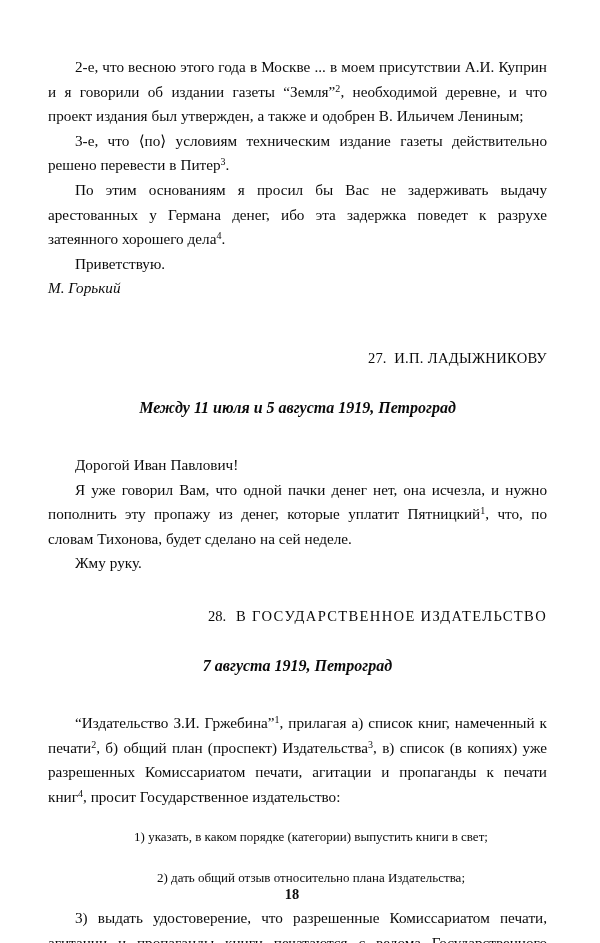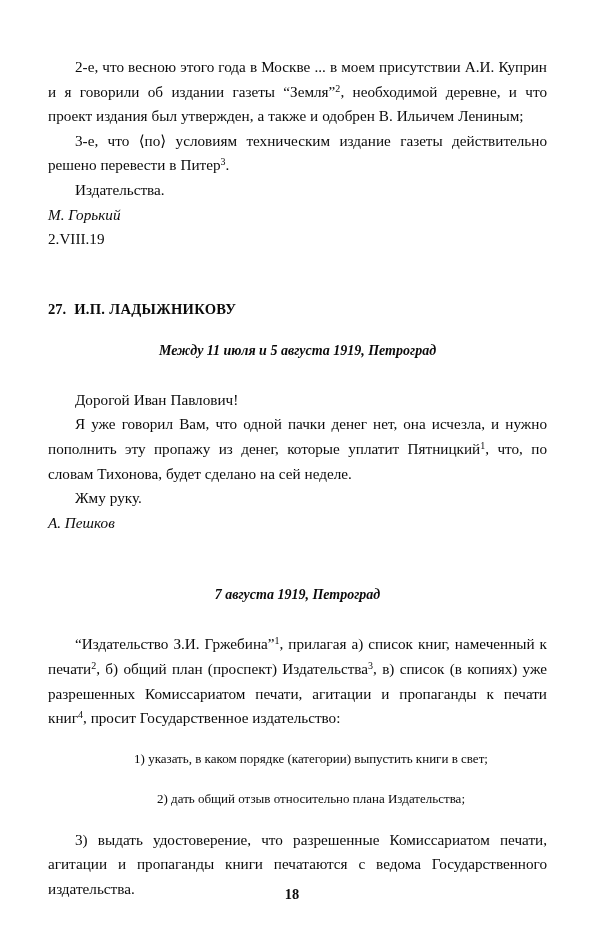--- a/index.html
+++ b/index.html
@@ -66,29 +66,29 @@
     font-size: 15.2px;
     line-height: 24.6px;
     text-align: left;
   }
 
   
   .letter-head {
     margin: 0;
     font-size: 14.6px;
     line-height: 22px;
-    font-weight: bold;
-    text-align: left;
+    font-weight: normal;
+    text-align: right;
     letter-spacing: 0.02em;
   }
   .letter-head .num { letter-spacing: 0; }
   .letter-head.wide { letter-spacing: 0.09em; }
   .letter-place {
-    margin: 0;
-    font-size: 14px;
+    margin: 8px;
+    font-size: 16px;
     line-height: 22px;
     font-style: italic;
     font-weight: bold;
     text-align: center;
   }
 
   
   .gap-a { height: 46px; }
   .gap-b { height: 20px; }
   .gap-c { height: 26px; }
@@ -108,44 +108,47 @@
 </style>
 </head>
 <body>
 
 <div class="page">
   <div class="content">
 
     <div>
       <p class="body-par">2-е, что весною этого года в Москве ... в моем присутствии А.И. Куприн и я говорили об издании газеты “Земля”<sup>2</sup>, необходимой деревне, и что проект издания был утвержден, а также и одобрен В. Ильичем Лениным;</p>
       <p class="body-par">3-е, что ⟨по⟩ условиям техническим издание газеты действительно решено перевести в Питер<sup>3</sup>.</p>
-      <p class="body-par last-loose">Издательства.</p>
+      <p class="body-par">По этим основаниям я просил бы Вас не задерживать выдачу арестованных у Германа денег, ибо эта задержка поведет к разрухе затеянного хорошего дела<sup>4</sup>.</p>
+      <p class="body-par last-loose">Приветствую.</p>
       <p class="signature">М. Горький</p>
-      <p class="date-left">2.VIII.19</p>
     </div>
 
     <div class="gap-a"></div>
 
     <div>
       <p class="letter-head">
         <span class="num">27.</span>&nbsp;
         <span>И.П. ЛАДЫЖНИКОВУ</span>
       </p>
       <div class="gap-b"></div>
       <p class="letter-place">Между 11 июля и 5 августа 1919, Петроград</p>
       <div class="gap-c"></div>
       <p class="body-par last-loose">Дорогой Иван Павлович!</p>
       <p class="body-par">Я уже говорил Вам, что одной пачки денег нет, она исчезла, и нужно пополнить эту пропажу из денег, которые уплатит Пятницкий<sup>1</sup>, что, по словам Тихонова, будет сделано на сей неделе.</p>
       <p class="body-par last-loose">Жму руку.</p>
-      <p class="signature">А. Пешков</p>
     </div>
 
     <div class="gap-e"></div>
 
     <div>
+      <p class="letter-head wide">
+        <span class="num">28.</span>&nbsp;
+        <span>В ГОСУДАРСТВЕННОЕ ИЗДАТЕЛЬСТВО</span>
+      </p>
       <div class="gap-b"></div>
       <p class="letter-place">7 августа 1919, Петроград</p>
       <div class="gap-c"></div>
       <p class="body-par">“Издательство З.И. Гржебина”<sup>1</sup>, прилагая а) список книг, намеченный к печати<sup>2</sup>, б) общий план (проспект) Издательства<sup>3</sup>, в) список (в копиях) уже разрешенных Комиссариатом печати, агитации и пропаганды к печати книг<sup>4</sup>, просит Государственное издательство:</p>
       <p class="list-item">1) указать, в каком порядке (категории) выпустить книги в свет;</p>
       <p class="list-item">2) дать общий отзыв относительно плана Издательства;</p>
       <p class="body-par">3) выдать удостоверение, что разрешенные Комиссариатом печати, агитации и пропаганды книги печатаются с ведома Государственного издательства.</p>
 
     </div>
 

